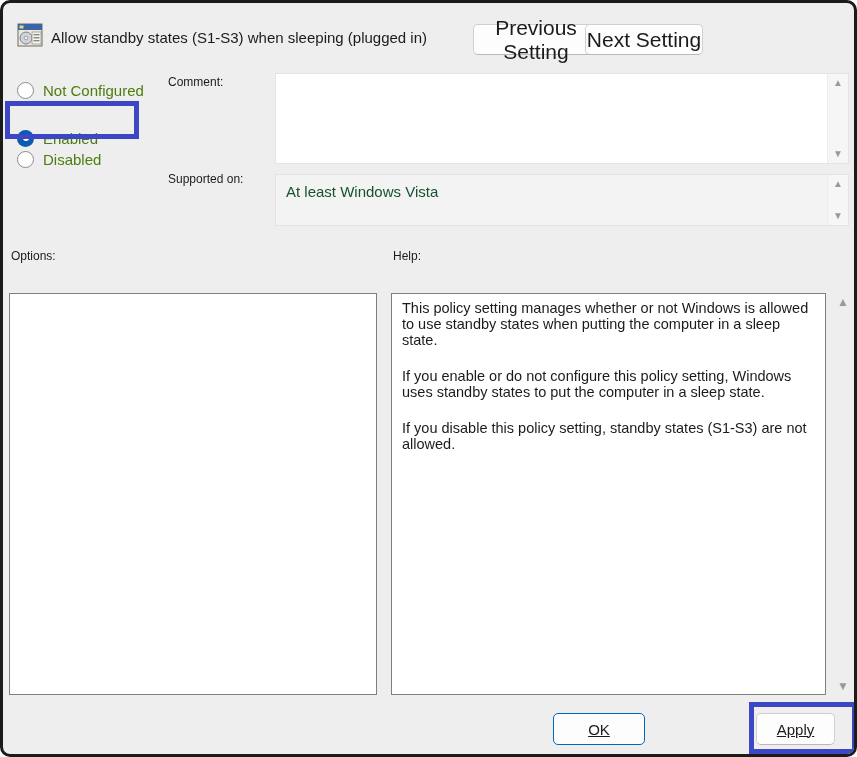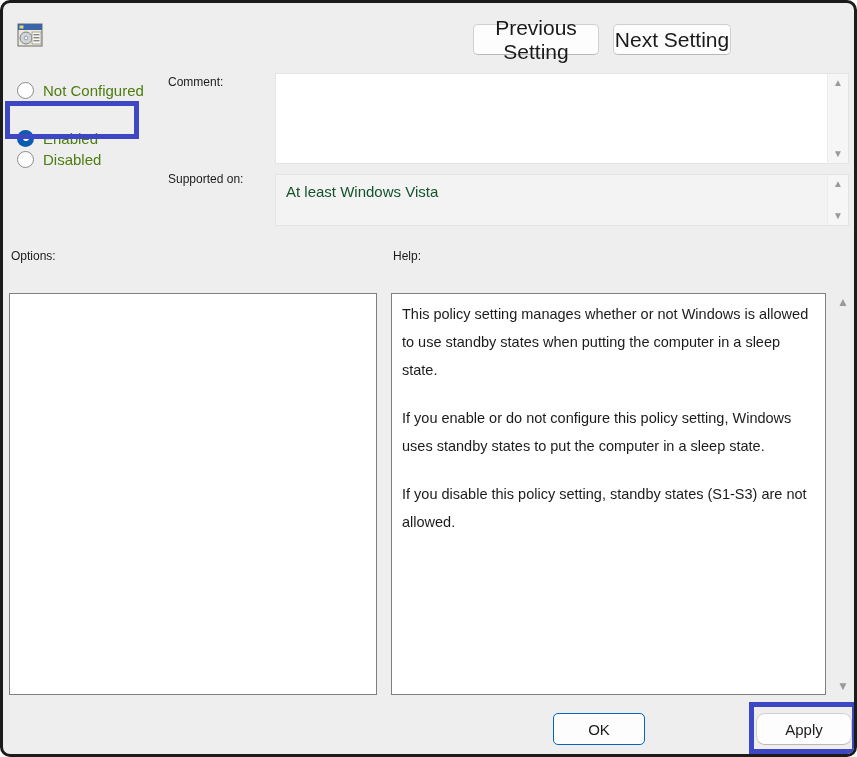--- a/index.html
+++ b/index.html
@@ -16,21 +16,21 @@
     white-space:nowrap;
   }
   
   .hbtn {
     position:absolute; top:21px; height:31px; background:#fdfdfd;
     border:1px solid #d0d0d0; border-bottom-color:#b8b8b8; border-radius:5px;
     font-size:21px; color:#1b1b1b; font-family:"Liberation Sans", sans-serif;
     display:flex; align-items:center; justify-content:center; cursor:default;
   }
   .btn-prev { left:470px; width:126px; }
-  .btn-next { left:610px; width:118px; }
+  .btn-next { left:582px; width:118px; }
   
   .radio-row { position:absolute; left:14px; display:flex; align-items:center; gap:9px; height:20px; }
   .radio-row.r0 { top:77px; }
   .radio-row.r1 { top:125px; }
   .radio-row.r2 { top:146px; }
   .radio {
     width:17px; height:17px; border-radius:50%; background:#fff;
     border:1px solid #8b8b8b; position:relative; flex:0 0 auto;
   }
   .radio.selected { border:none; background:#0a5cb0; }
@@ -61,56 +61,57 @@
   }
   .arrow { font-size:10px; color:#9a9a9a; line-height:10px; cursor:default; }
   
   .options-panel {
     position:absolute; left:6px; top:290px; width:368px; height:402px;
     background:#ffffff; border:1px solid #7f7f7f;
   }
   .help-panel {
     position:absolute; left:388px; top:290px; width:435px; height:402px;
     background:#ffffff; border:1px solid #7f7f7f;
-    padding:6px 10px; font-size:14.5px; line-height:28px; color:#1b1b1b; overflow:hidden;
+    padding:6px 10px; font-size:14.5px; line-height:16px; color:#1b1b1b; overflow:hidden;
   }
   .help-panel p { margin:0 0 20px 0; }
   .help-scrollbar {
     position:absolute; left:829px; top:290px; width:22px; height:402px;
     display:flex; flex-direction:column; justify-content:space-between; align-items:center;
     padding:4px 0;
   }
   .help-scrollbar .arrow { font-size:12px; }
   
   .fbtn {
     position:absolute; top:710px; height:32px; background:#fdfdfd;
     border:1px solid #d0d0d0; border-bottom-color:#b8b8b8; border-radius:5px;
     font-size:15px; color:#1b1b1b; font-family:"Liberation Sans", sans-serif;
-    display:flex; align-items:center; justify-content:center; cursor:default;
+    display:flex; align-items:center; justify-content:center; cursor:default;text-decoration:underline;
   }
   .btn-ok { left:550px; width:92px; border:1px solid #0067c0; }
   .btn-cancel { left:654px; width:89px; }
-  .btn-apply { left:753px; width:96px;border-radius:9px; }
+  .btn-apply { left:753px; width:79px; }
 </style>
 </head>
 <body>
 
 <div class="window">
 
   <svg class="title-icon" viewBox="0 0 26 24">
     <rect x="1" y="1" width="24" height="22" fill="#efe9d9" stroke="#6b6b6b" stroke-width="1"></rect>
     <rect x="1" y="1" width="24" height="6" fill="#3a66a8"></rect>
     <rect x="2.5" y="2.5" width="4" height="3" fill="#e7d96a"></rect>
     <circle cx="9" cy="15" r="6" fill="#cfd4da" stroke="#7d8288" stroke-width="1"></circle>
     <circle cx="9" cy="15" r="1.8" fill="#f4f6f8" stroke="#8a9096" stroke-width="0.8"></circle>
     <rect x="15" y="9" width="9" height="12" fill="#fbf6e6" stroke="#9a9484" stroke-width="0.8"></rect>
     <rect x="16.5" y="11" width="6" height="1.4" fill="#7a8ba0"></rect>
     <rect x="16.5" y="14" width="6" height="1.4" fill="#7a8ba0"></rect>
     <rect x="16.5" y="17" width="6" height="1.4" fill="#7a8ba0"></rect>
   </svg>
+  <div class="window-title">Allow standby states (S1-S3) when sleeping (plugged in)</div>
 
   <button class="hbtn btn-prev">Previous Setting</button>
   <button class="hbtn btn-next">Next Setting</button>
 
   <div class="radio-row r0">
     <span class="radio"></span>
     <span class="radio-label">Not Configured</span>
   </div>
   <div class="radio-row r1">
     <span class="radio selected">

